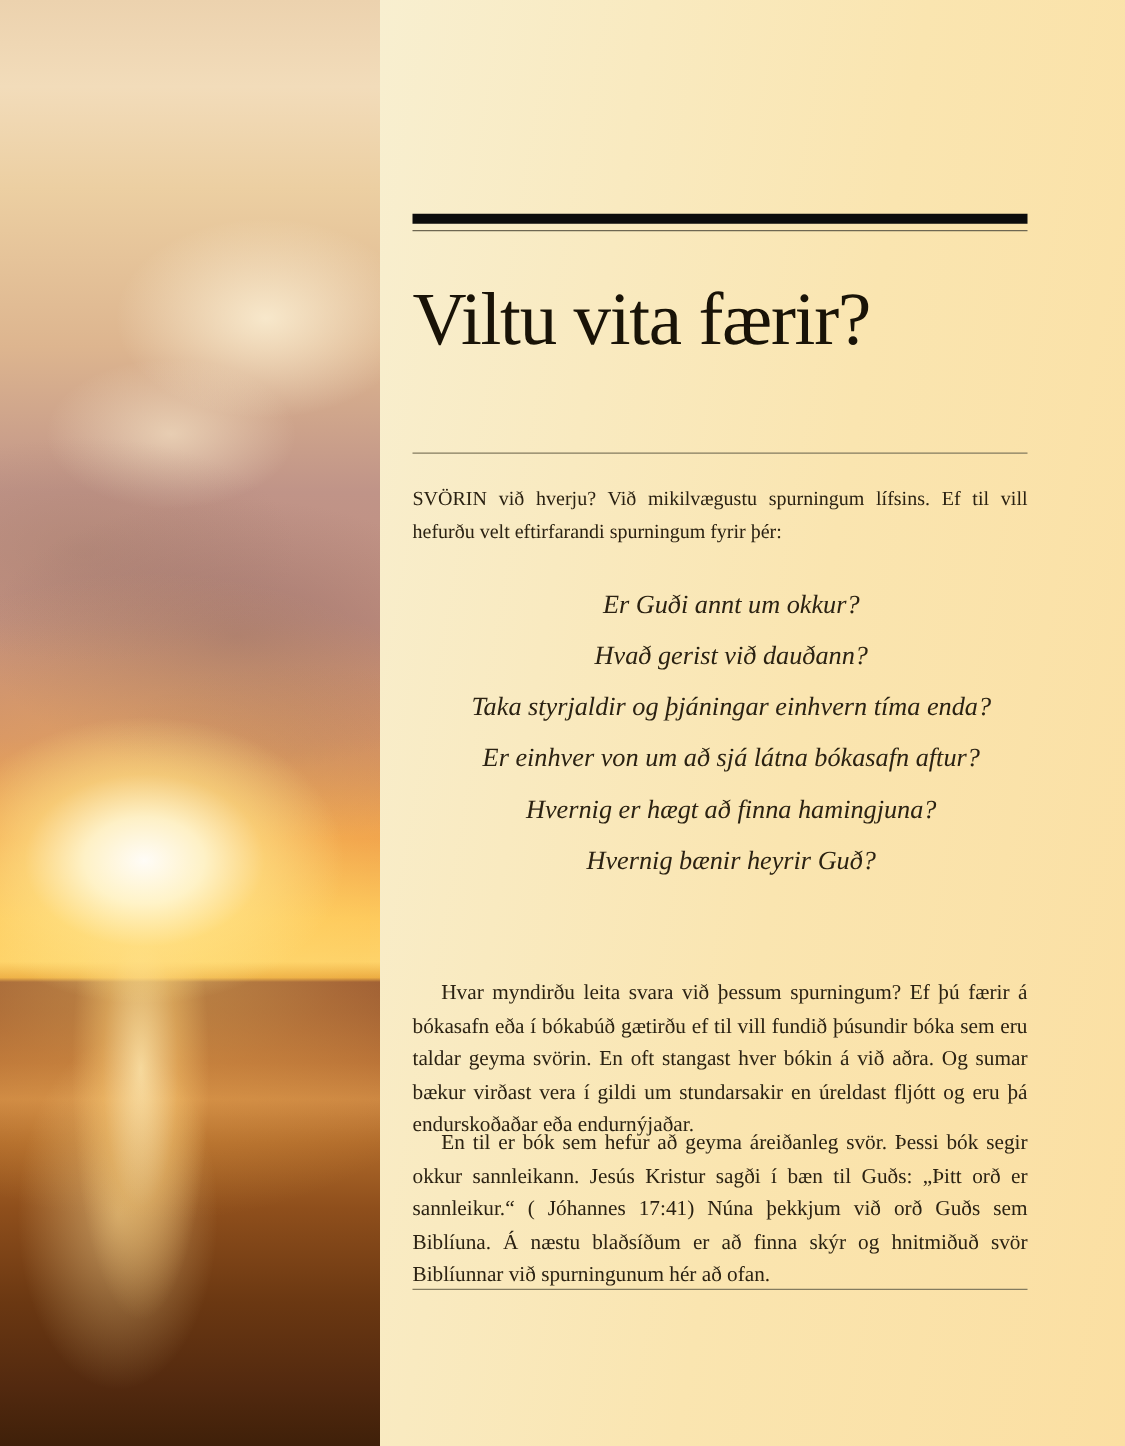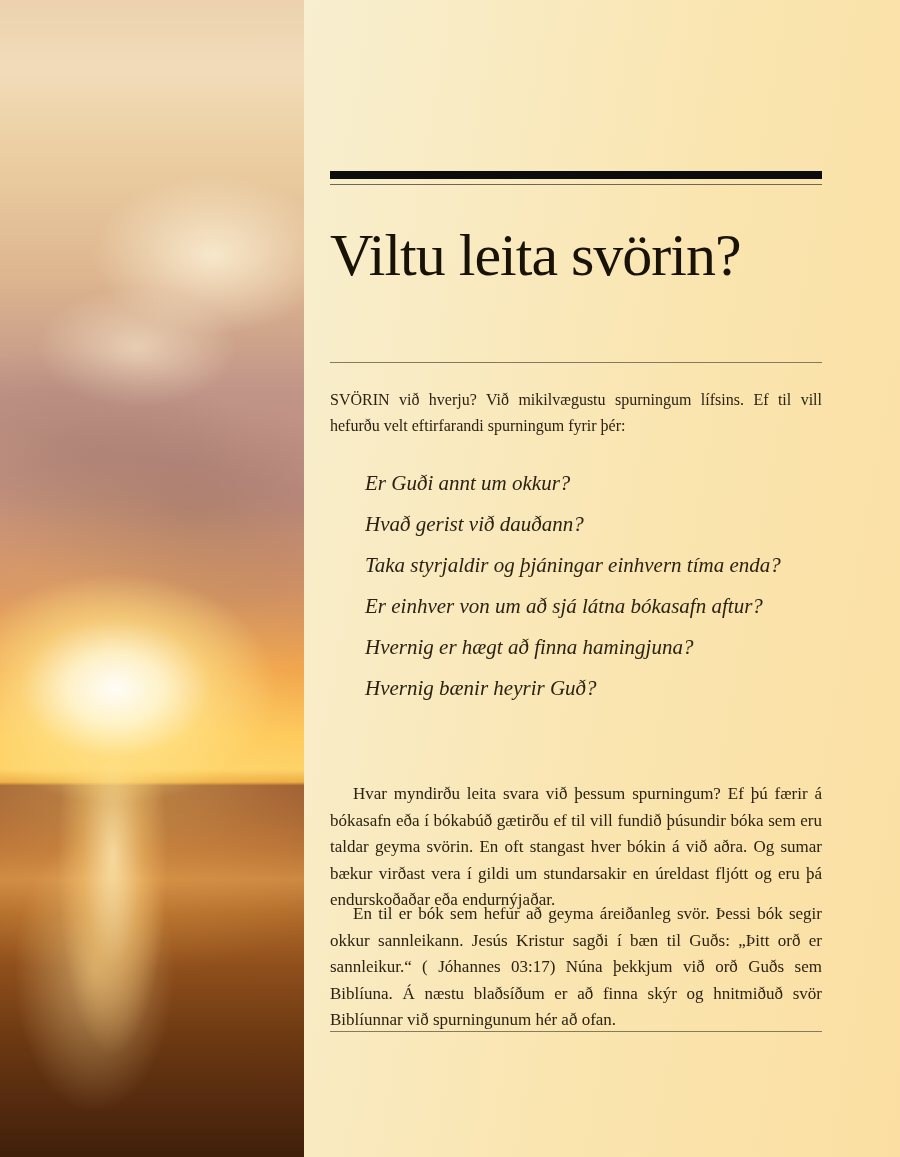--- a/index.html
+++ b/index.html
@@ -83,21 +83,21 @@
   }
 
   .intro {
     top: 387px;
     font-size: 16px;
     line-height: 26px;
     color: #2b2212;
     text-align: justify;
   }
 
-  .questions { top: 468px; left: 61px; width: 440px; }
+  .questions { top: 468px; left: 61px; width: 440px; text-align: center; }
   .question {
     font-style: italic;
     font-size: 21px;
     line-height: 30px;
     color: #2b2212;
     margin-bottom: 11px;
   }
 
   .para {
     font-size: 17px;
@@ -114,35 +114,35 @@
 
 <div class="canvas">
 
   <div class="photo"></div>
 
   <div class="page">
 
     <div class="column kicker-bar"></div>
     <div class="column kicker-line"></div>
 
-    <h1 class="column title">Viltu leita svörin?</h1>
+    <h1 class="column title">Viltu vita færir?</h1>
 
     <div class="column rule rule-mid"></div>
 
     <p class="column intro">SVÖRIN við hverju? Við mikilvægustu spurningum lífsins. Ef til vill hefurðu velt eftirfarandi spurningum fyrir þér:</p>
 
     <div class="column questions">
       <p class="question">Er Guði annt um okkur?</p>
       <p class="question">Hvað gerist við dauðann?</p>
       <p class="question">Taka styrjaldir og þjáningar einhvern tíma enda?</p>
       <p class="question">Er einhver von um að sjá látna bókasafn aftur?</p>
       <p class="question">Hvernig er hægt að finna hamingjuna?</p>
       <p class="question">Hvernig bænir heyrir Guð?</p>
     </div>
 
     <p class="column para para-1">Hvar myndirðu leita svara við þessum spurningum? Ef þú færir á bókasafn eða í bókabúð gætirðu ef til vill fundið þúsundir bóka sem eru taldar geyma svörin. En oft stangast hver bókin á við aðra. Og sumar bækur virðast vera í gildi um stundarsakir en úreldast fljótt og eru þá endurskoðaðar eða endurnýjaðar.</p>
 
-    <p class="column para para-2">En til er bók sem hefur að geyma áreiðanleg svör. Þessi bók segir okkur sannleikann. Jesús Kristur sagði í bæn til Guðs: „Þitt orð er sannleikur.“ ( Jóhannes 03:17) Núna þekkjum við orð Guðs sem Biblíuna. Á næstu blaðsíðum er að finna skýr og hnitmiðuð svör Biblíunnar við spurningunum hér að ofan.</p>
+    <p class="column para para-2">En til er bók sem hefur að geyma áreiðanleg svör. Þessi bók segir okkur sannleikann. Jesús Kristur sagði í bæn til Guðs: „Þitt orð er sannleikur.“ ( Jóhannes 17:41) Núna þekkjum við orð Guðs sem Biblíuna. Á næstu blaðsíðum er að finna skýr og hnitmiðuð svör Biblíunnar við spurningunum hér að ofan.</p>
 
     <div class="column rule rule-bottom"></div>
 
   </div>
 </div>
 
 </body></html>

